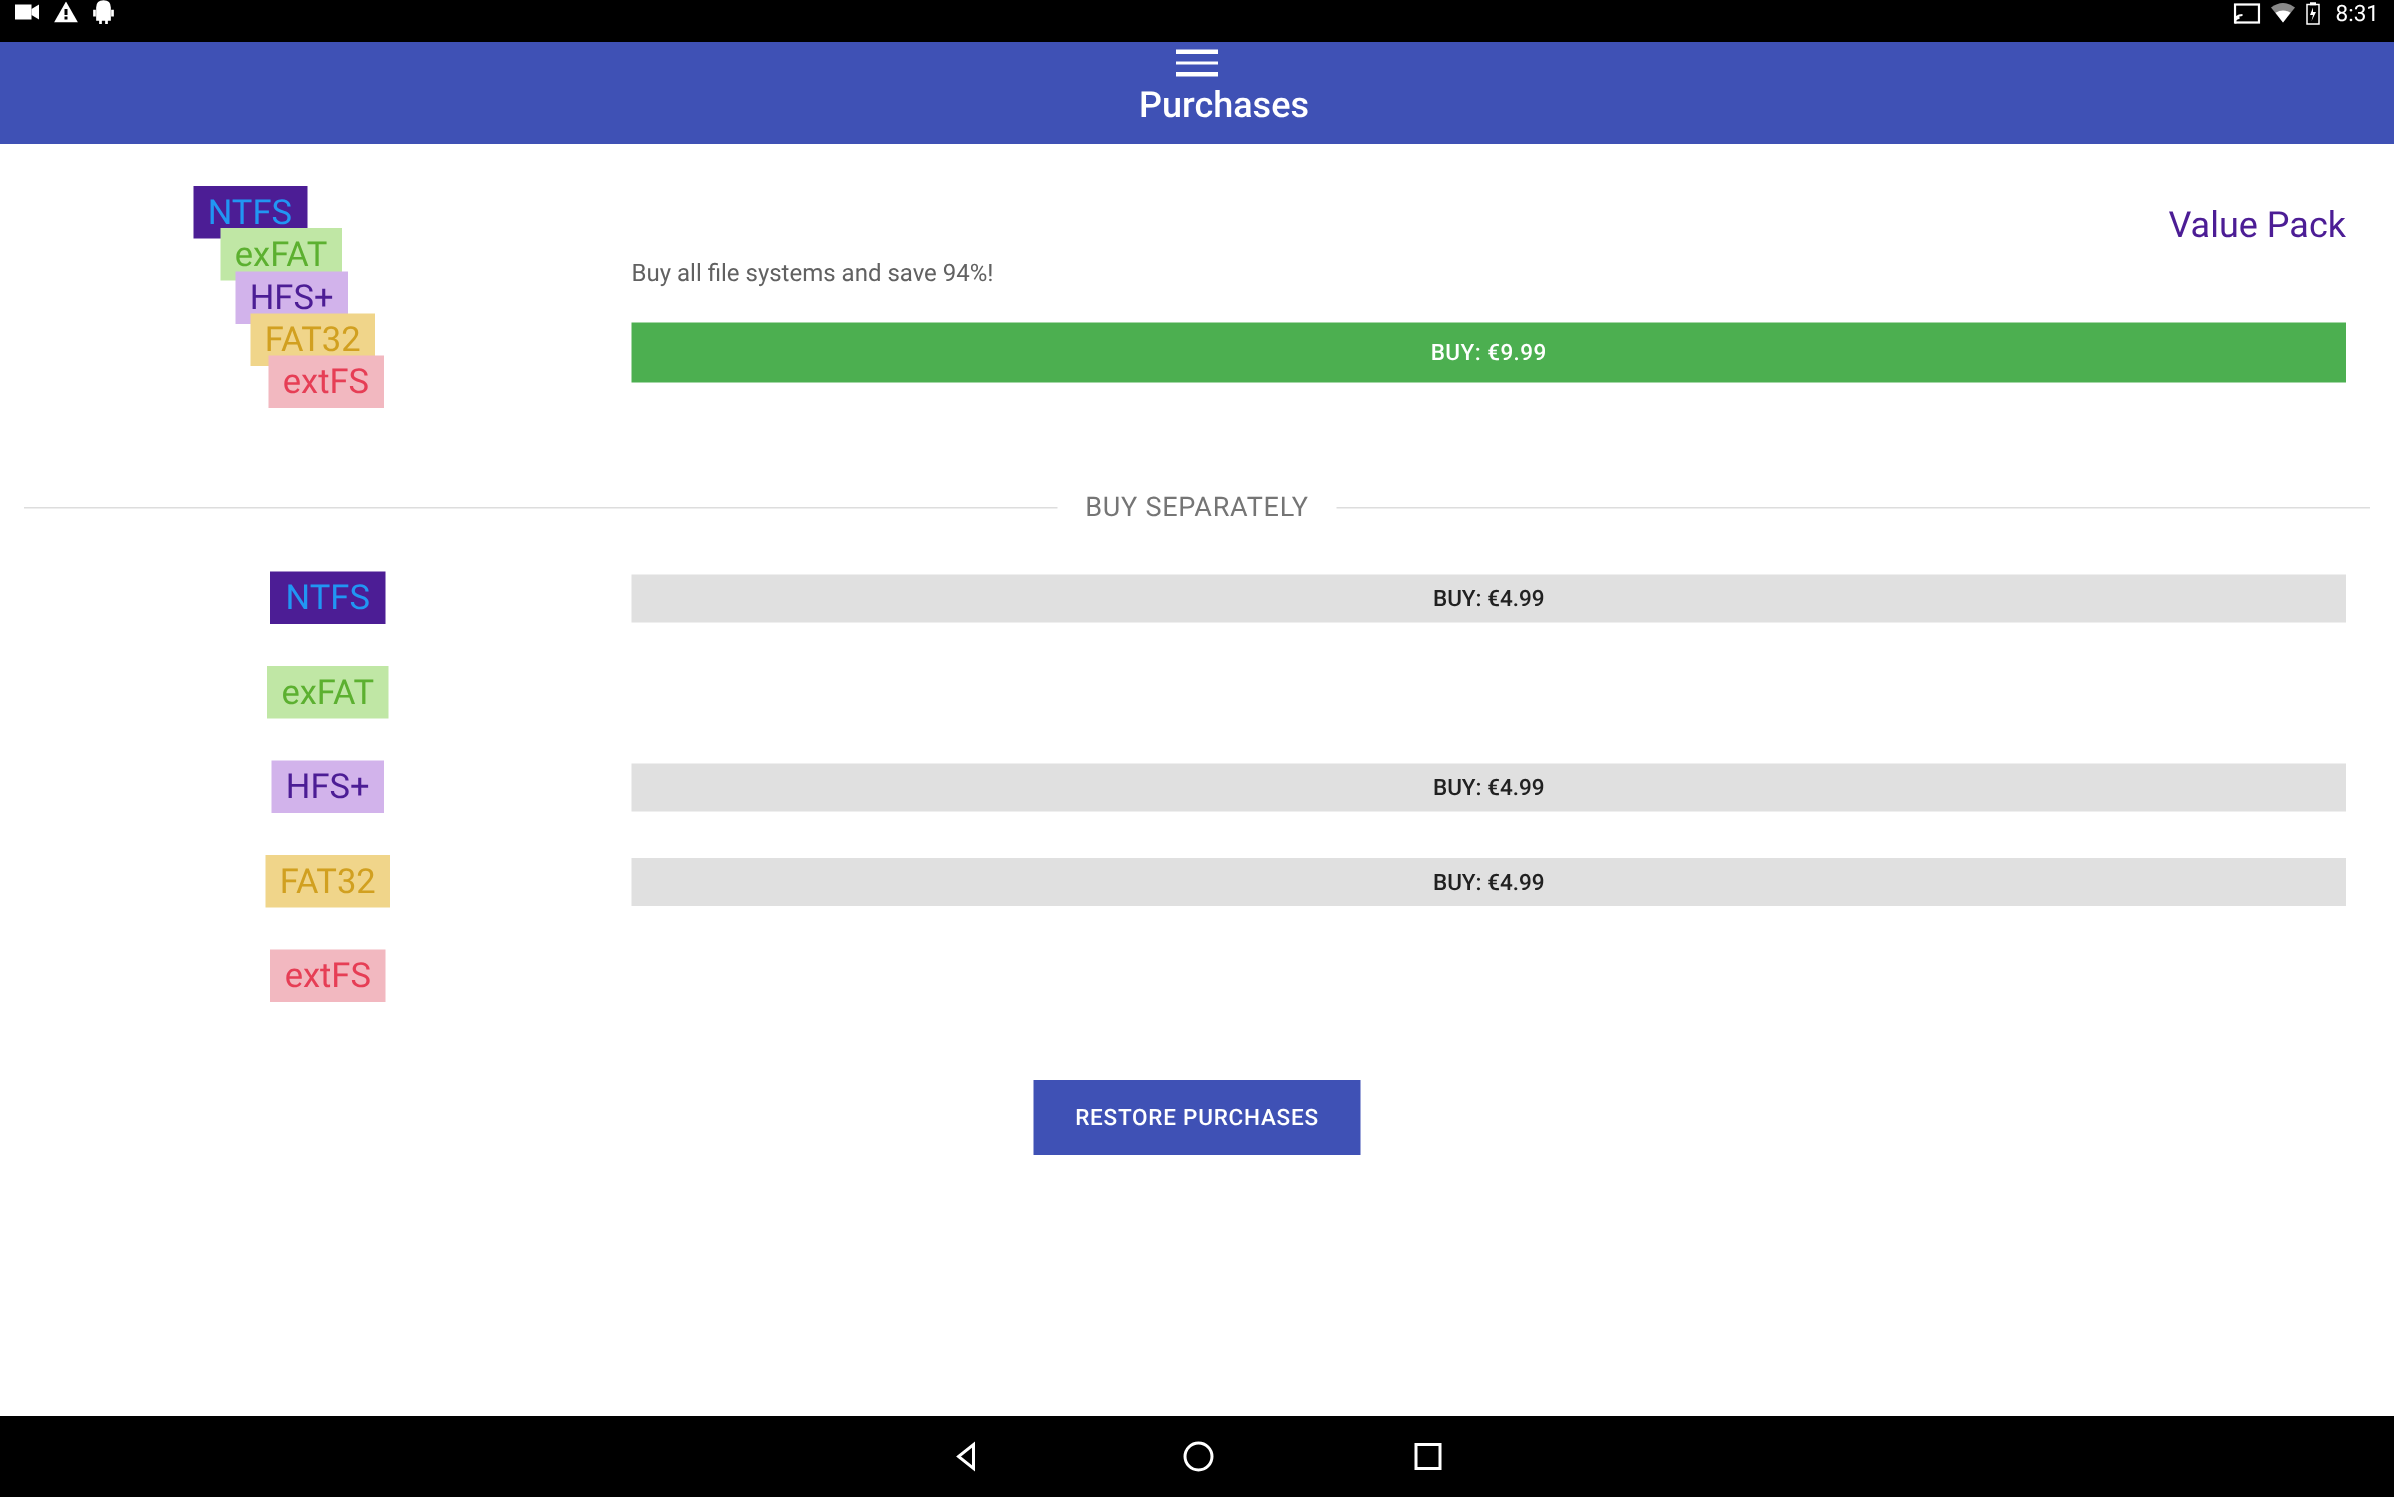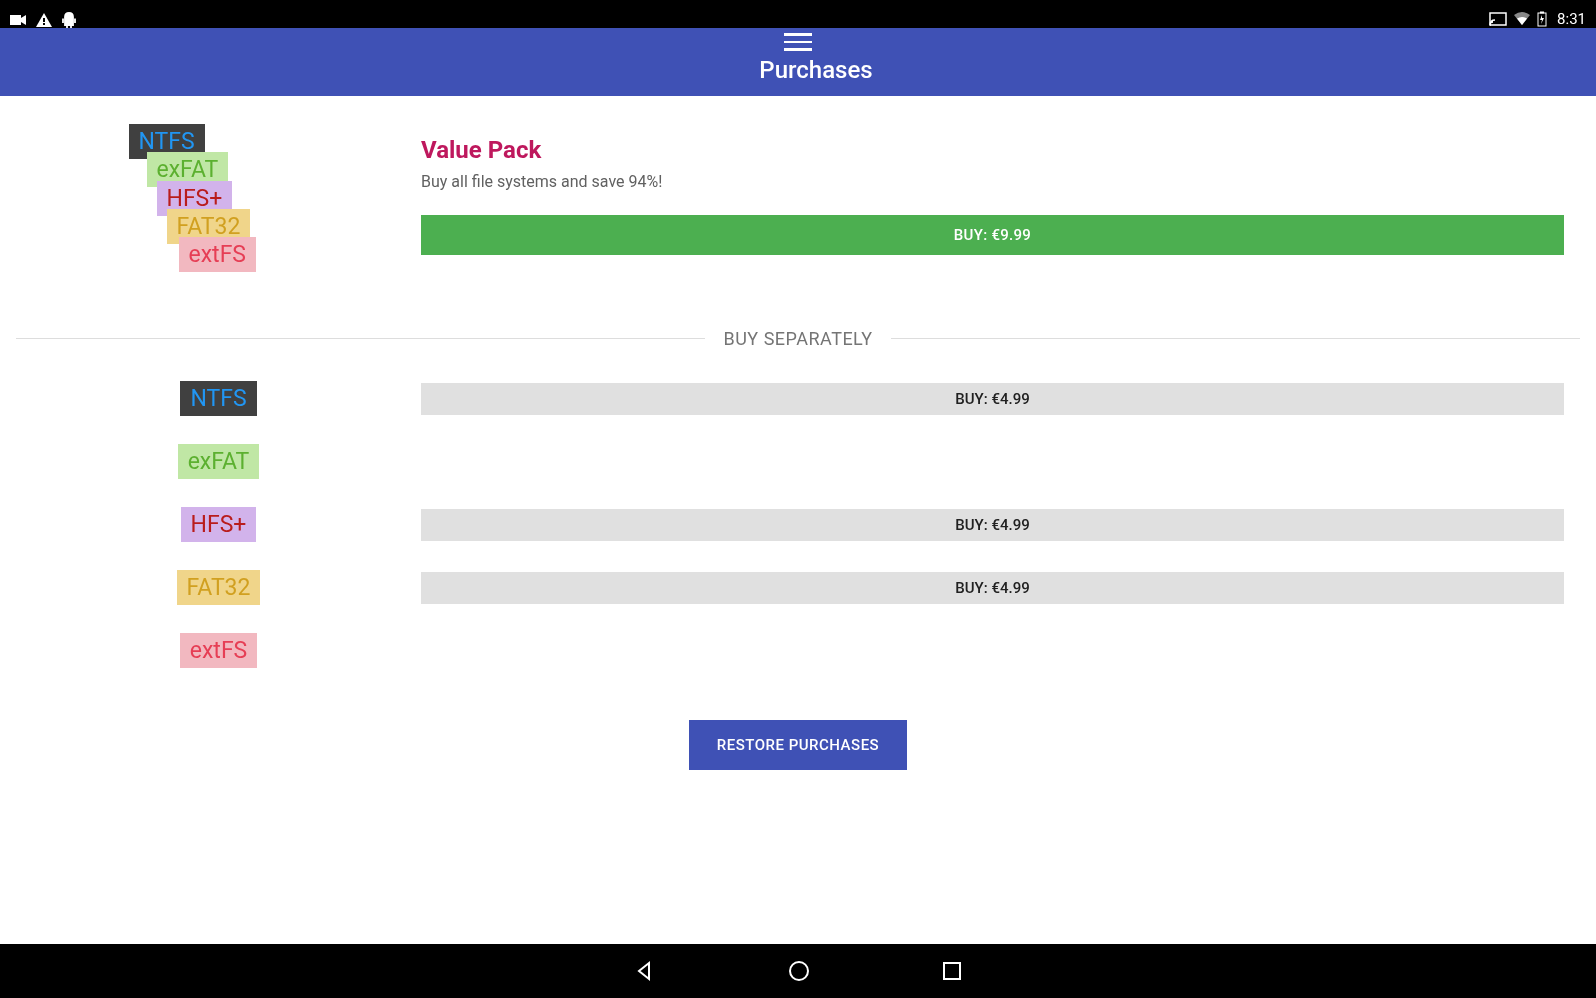--- a/index.html
+++ b/index.html
@@ -18,21 +18,21 @@
       height: 998px;
       background: #000;
       display: flex;
       flex-direction: column;
     }
     .status-bar {
       height: 28px;
       background: #000;
       color: #fff;
       display: flex;
-      align-items: flex-end;
+      align-items: flex-start;
       padding: 0 10px;
       font-size: 14px;
       gap: 23px;
     }
     .status-left {
       display: flex;
       align-items: center;
       gap: 10px;
     }
     .status-right {
@@ -89,34 +89,35 @@
       width: 180px;
       height: 170px;
     }
     .fs-label {
       position: absolute;
       padding: 4px 10px;
       font-size: 23px;
       font-weight: 400;
       white-space: nowrap;
     }
-    .ntfs { background: #404040; color: #2196f3; }
+    .ntfs { background: #4c1d95; color: #2196f3; }
     .exfat { background: #c0e7a5; color: #5cb030; }
-    .hfs { background: #d2b3eb; color: #b91c1c; }
+    .hfs { background: #d2b3eb; color: #4c1d95; }
     .fat32 { background: #f0d58a; color: #d1a020; }
     .extfs { background: #f2b8c0; color: #e63e55; }
     .detail-col {
       flex: 1;
       padding-right: 16px;
     }
     .vp-title {
       font-size: 24px;
-      font-weight: 700;
-      color: #be185d;
+      font-weight: 400;
+      color: #4c1d95;
       margin-top: 12px;
+      text-align: right;
     }
     .vp-sub {
       font-size: 16px;
       color: #616161;
       margin-top: 8px;
     }
     .buy-btn {
       margin-top: 24px;
       background: #4caf50;
       color: #fff;

